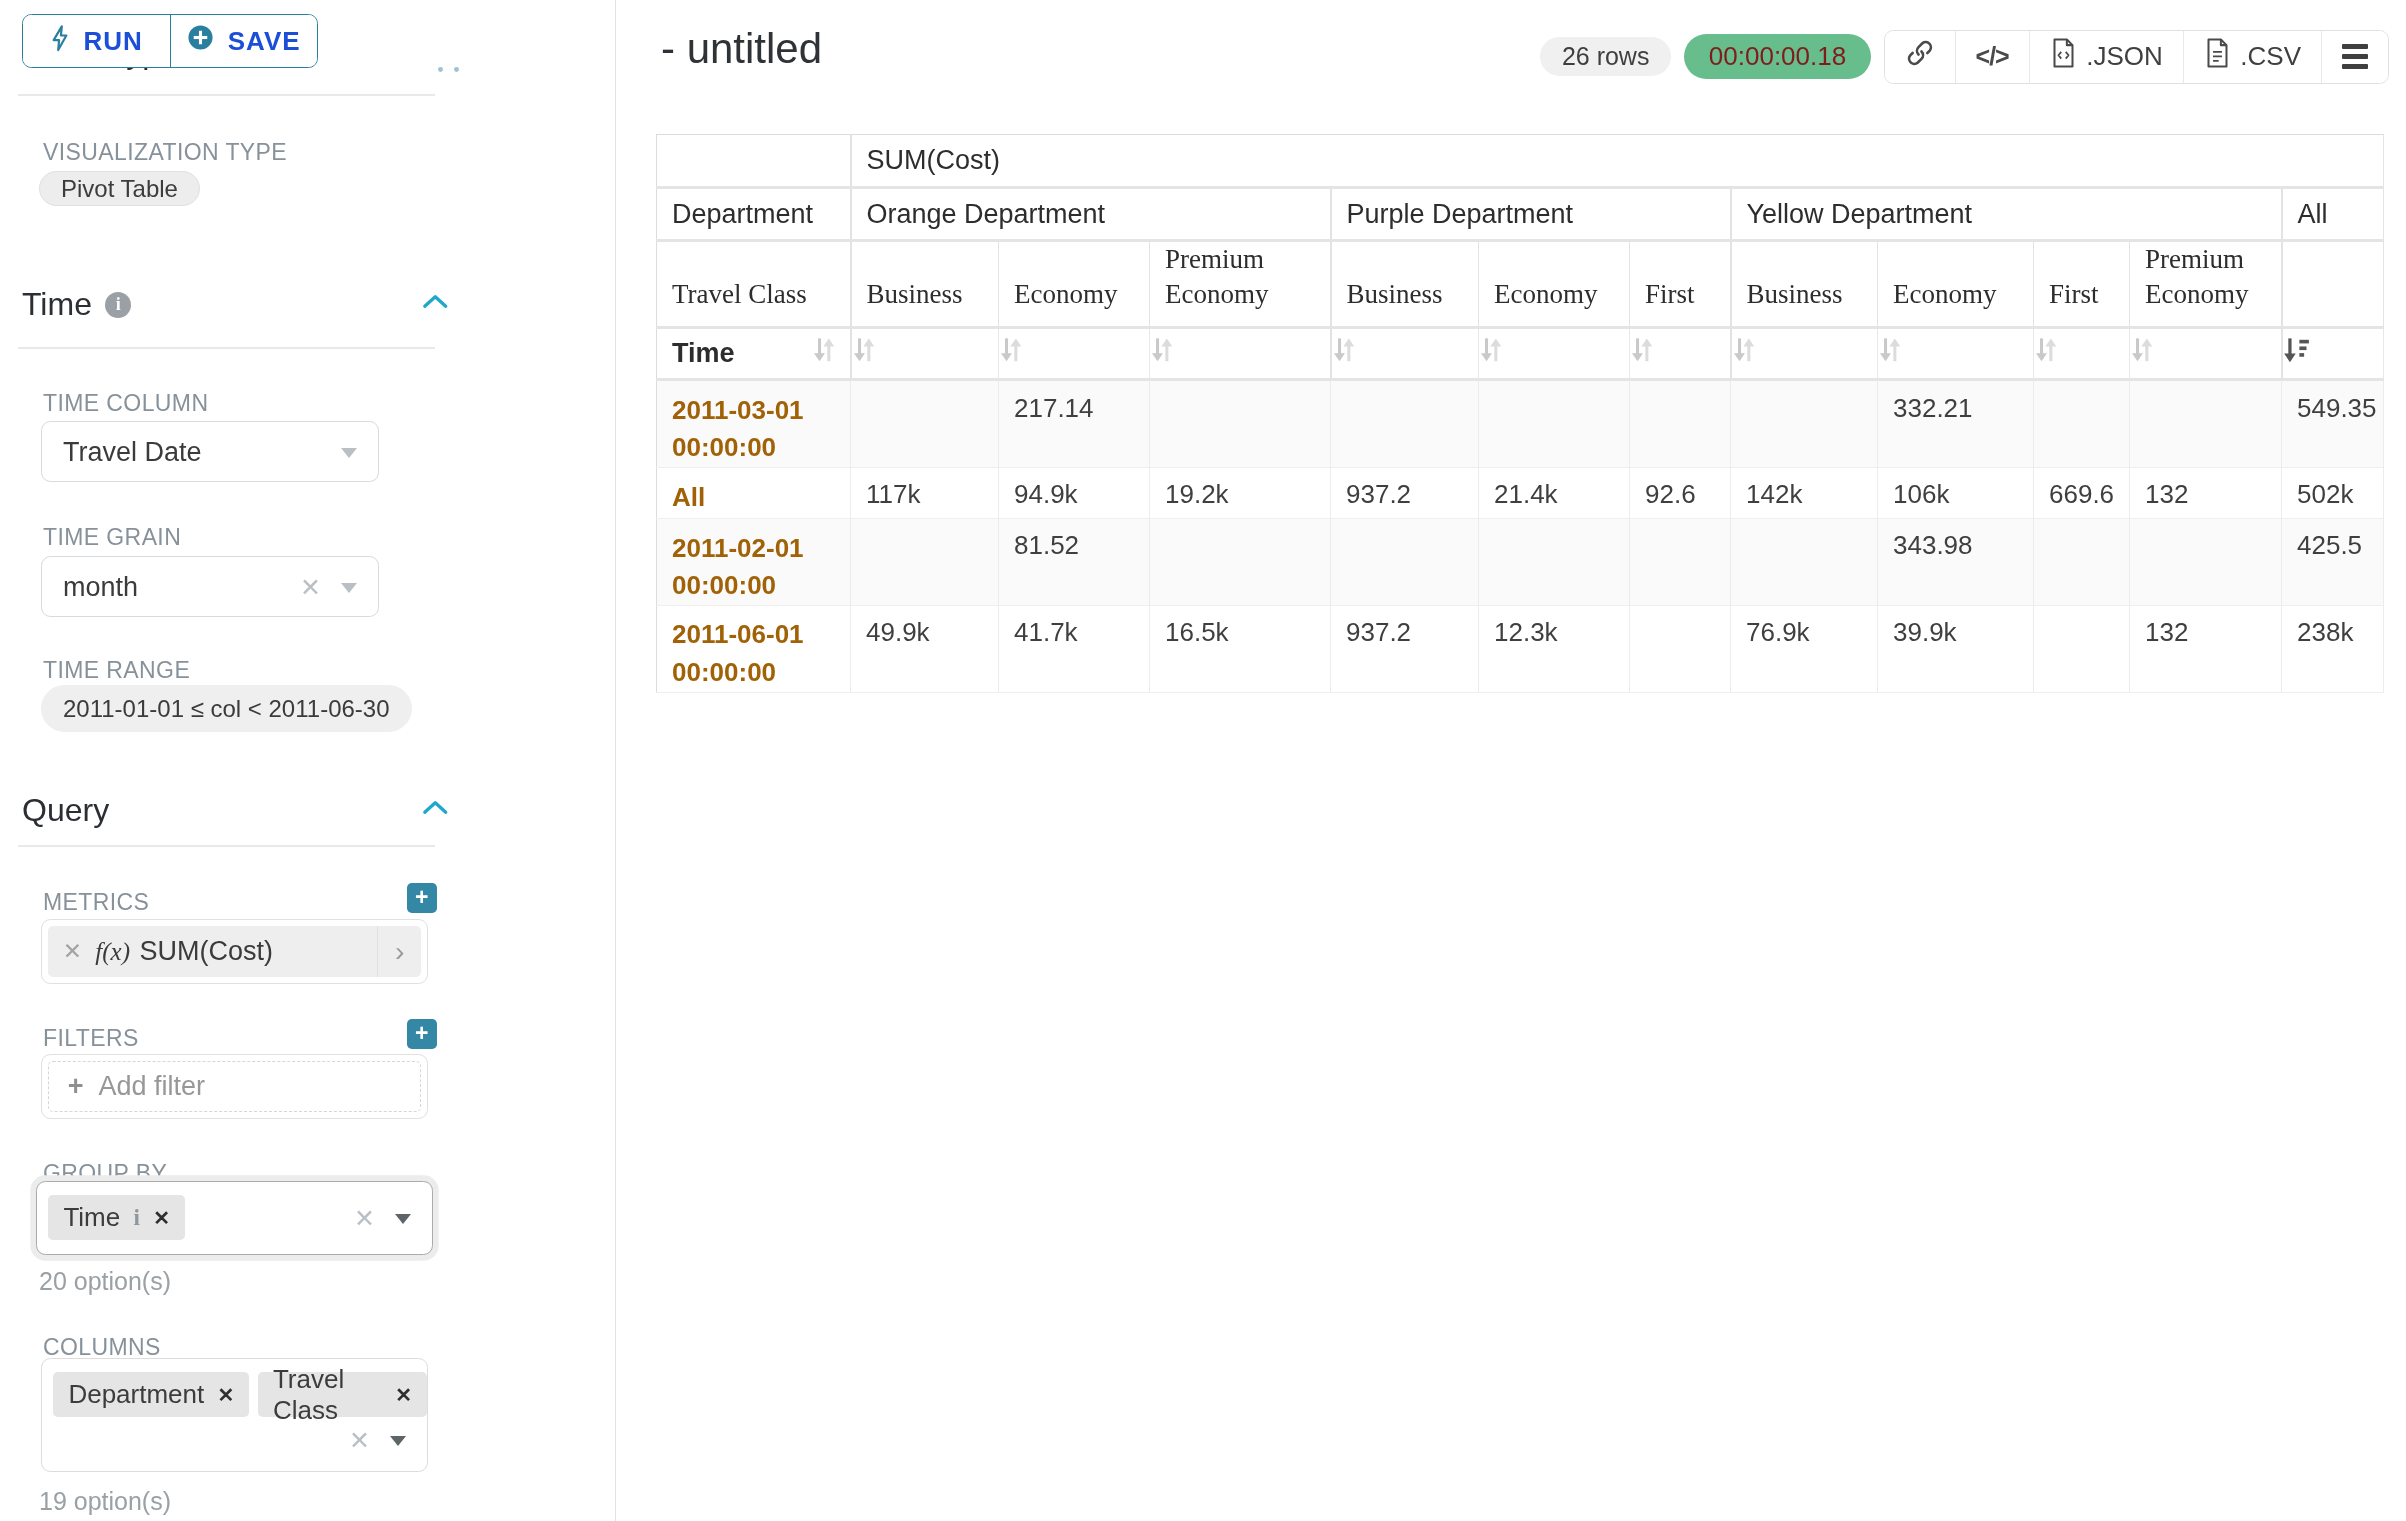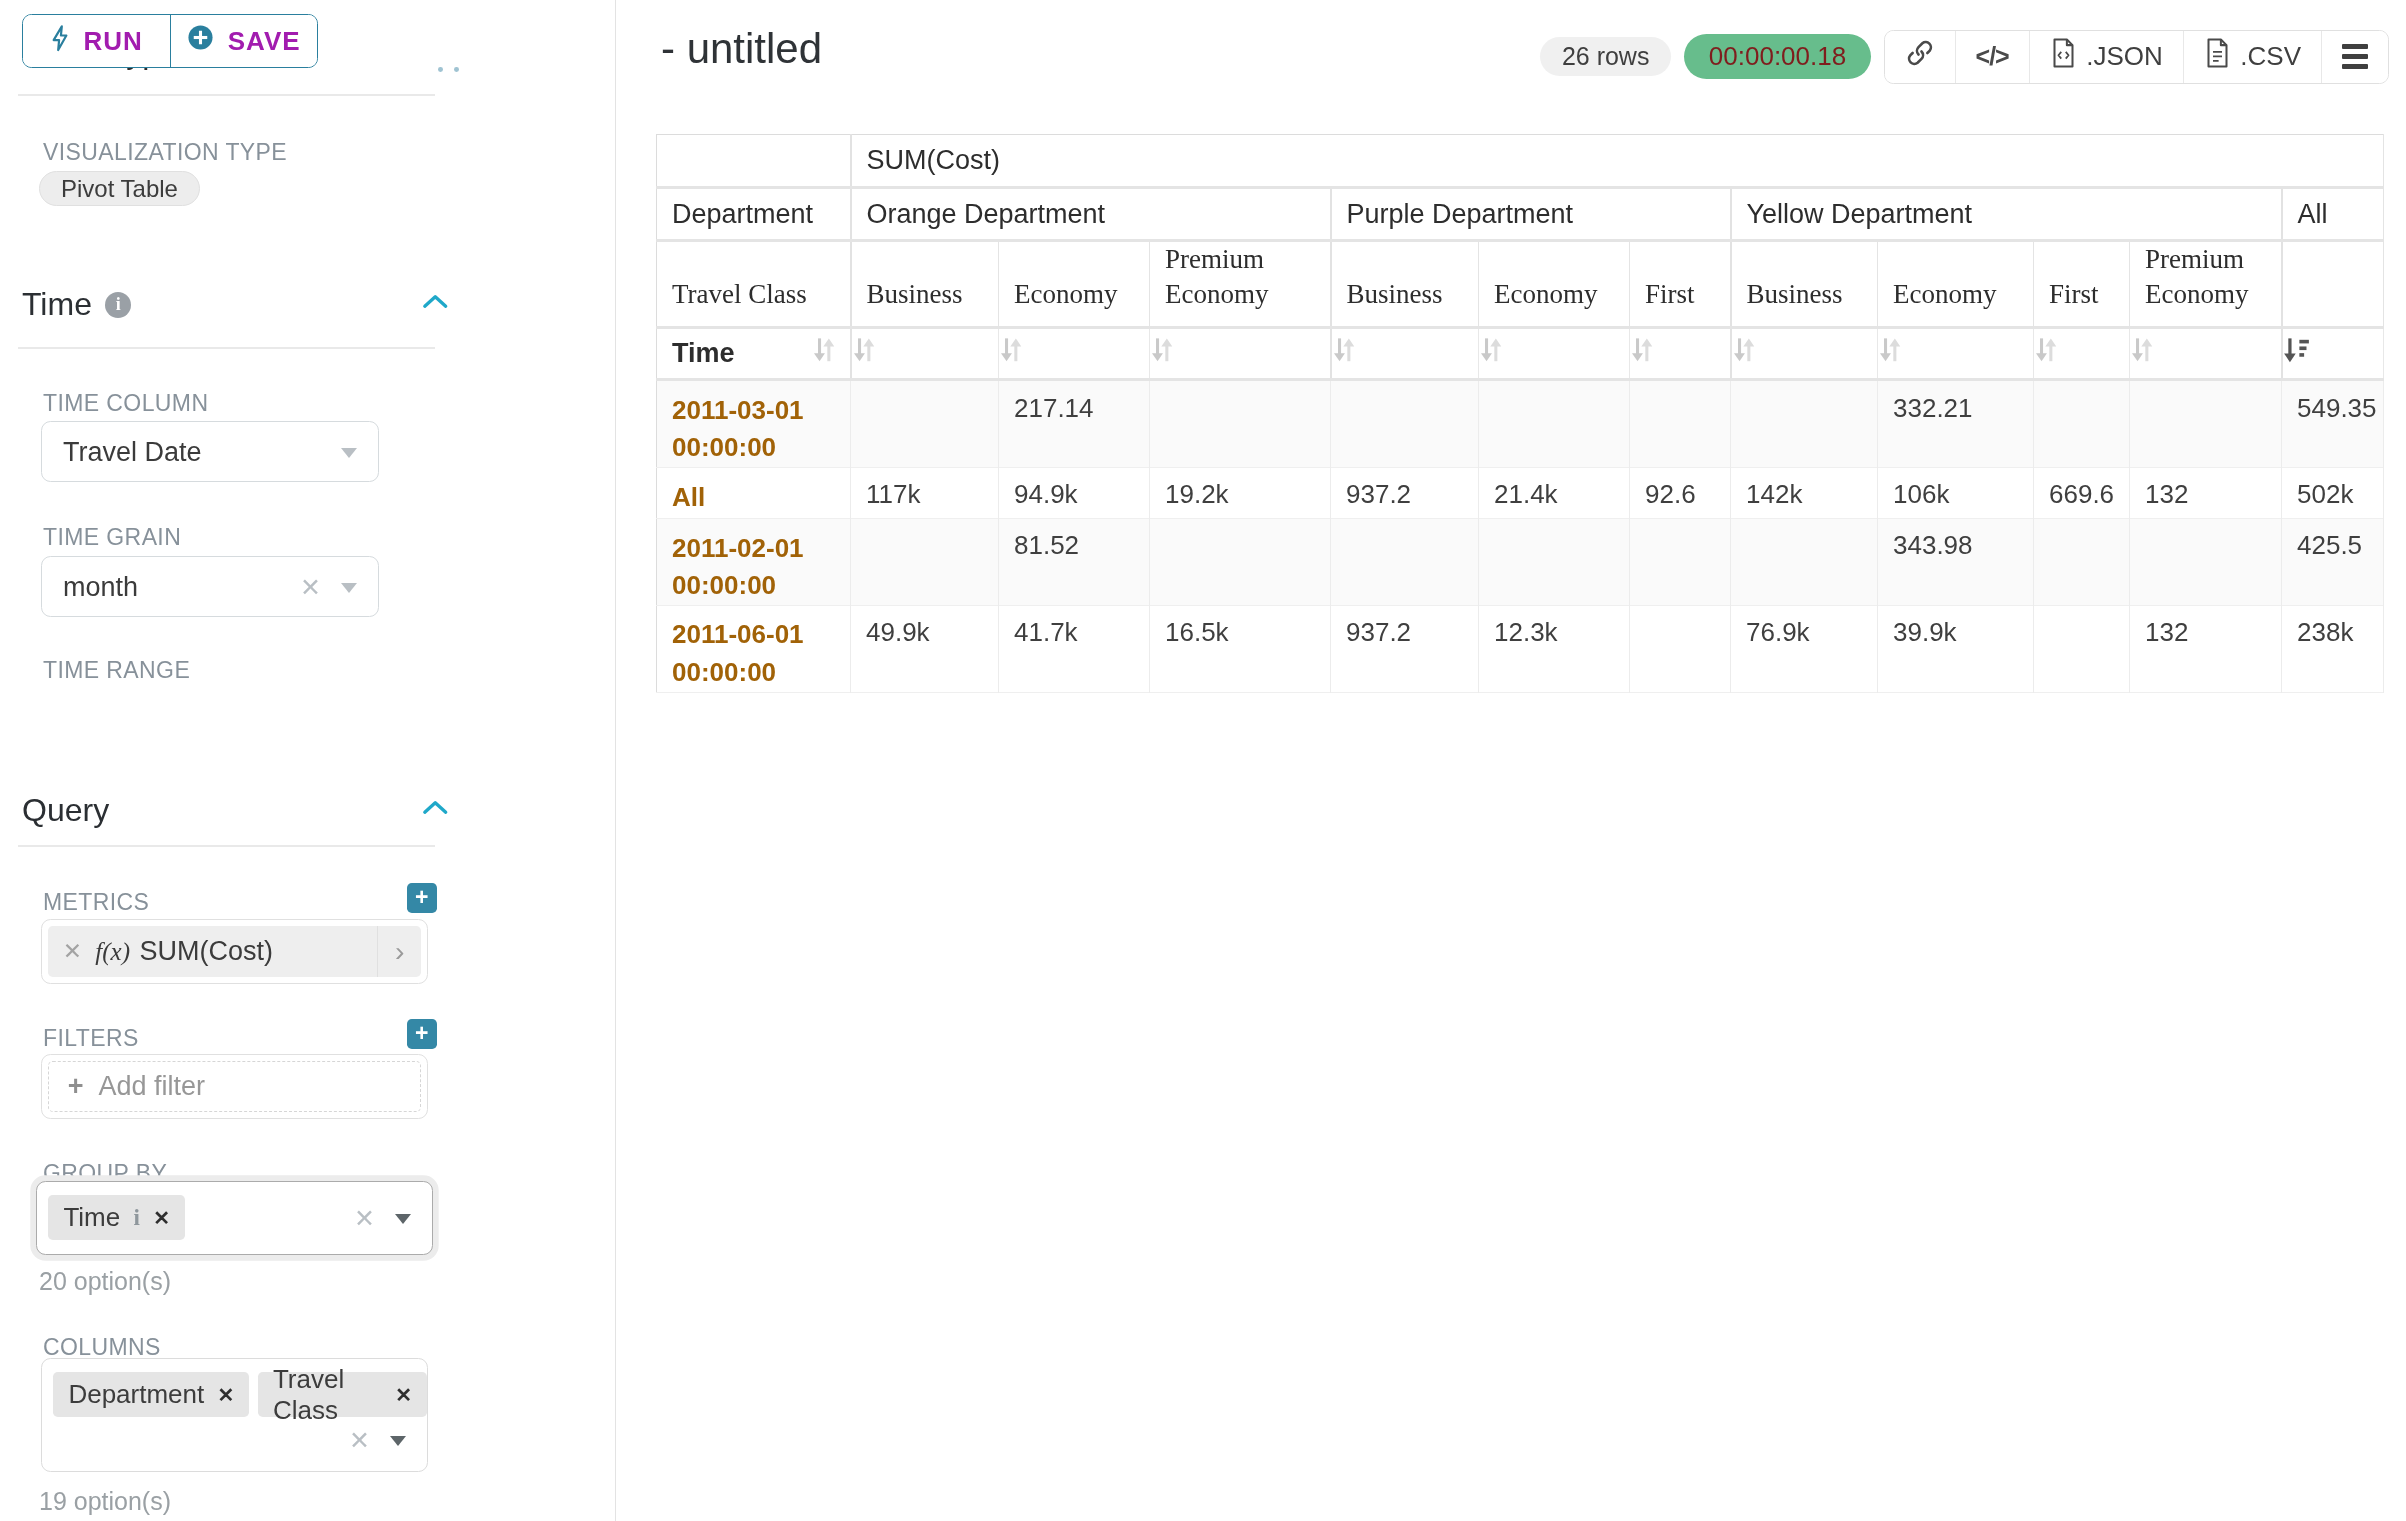--- a/index.html
+++ b/index.html
@@ -10,21 +10,21 @@
   .sidebar { position:absolute; left:0; top:0; width:616px; height:1522px;
              background:#fff; border-right:1.9px solid #e3e3e3; }
 
   .chart-type-heading { position:absolute; left:22px; top:34px; font-size:32px;
              font-weight:500; color:#2c2c2c; z-index:1; }
 
   .btn-group { position:absolute; left:22px; top:14.3px; z-index:2; display:flex;
              background:#fff; border:1.9px solid #2a7f9e; border-radius:9.5px; overflow:hidden; height:54px; }
   .btn { width:147px; display:flex; align-items:center; justify-content:center; gap:13.3px;
              background:#fff; border:none; cursor:pointer; font-family:inherit;
-             color:#a21caf; font-size:26px; font-weight:600; letter-spacing:1px; }
+             color:#1d4ed8; font-size:26px; font-weight:600; letter-spacing:1px; }
   .btn + .btn { border-left:1.9px solid #2a7f9e; }
 
   .panel-dots { position:absolute; top:67px; width:4.8px; height:4.8px; border-radius:50%; background:#9fc3d2; }
 
   .hdivider { position:absolute; left:18px; width:417px; height:1.9px; background:#e9e9e9; }
 
   .ctl-label { position:absolute; left:43px; font-size:23px; color:#87919a; letter-spacing:0.4px; }
 
   .viz-pill { position:absolute; left:39px; top:171px; height:35px; display:inline-flex; align-items:center;
              padding:0 21px; background:#ededed; border:1px solid #e0e0e0; border-radius:18px;
@@ -186,20 +186,23 @@
   </div>
 
   <div class="ctl-label" style="top:524px;">TIME GRAIN</div>
   <div class="select" style="top:556px; height:61px;">
     <span class="select-value">month</span>
     <span class="clear-x">✕</span>
     <span class="caret-down"></span>
   </div>
 
   <div class="ctl-label" style="top:657px;">TIME RANGE</div>
+  <div class="range-pill">
+    <span>2011-01-01 ≤ col &lt; 2011-06-30</span>
+  </div>
 
   <div class="section-header" style="top:792px; width:413px;">
     <span class="section-title">Query</span>
     <span class="chev">
       <svg width="28.5" height="19" viewBox="0 0 30 20">
           <polyline points="4,15 15,5 26,15" fill="none" stroke="#1fa8c9" stroke-width="3.5" stroke-linecap="round" stroke-linejoin="round"></polyline>
         </svg>
     </span>
   </div>
   <div class="hdivider" style="top:845px;"></div>

